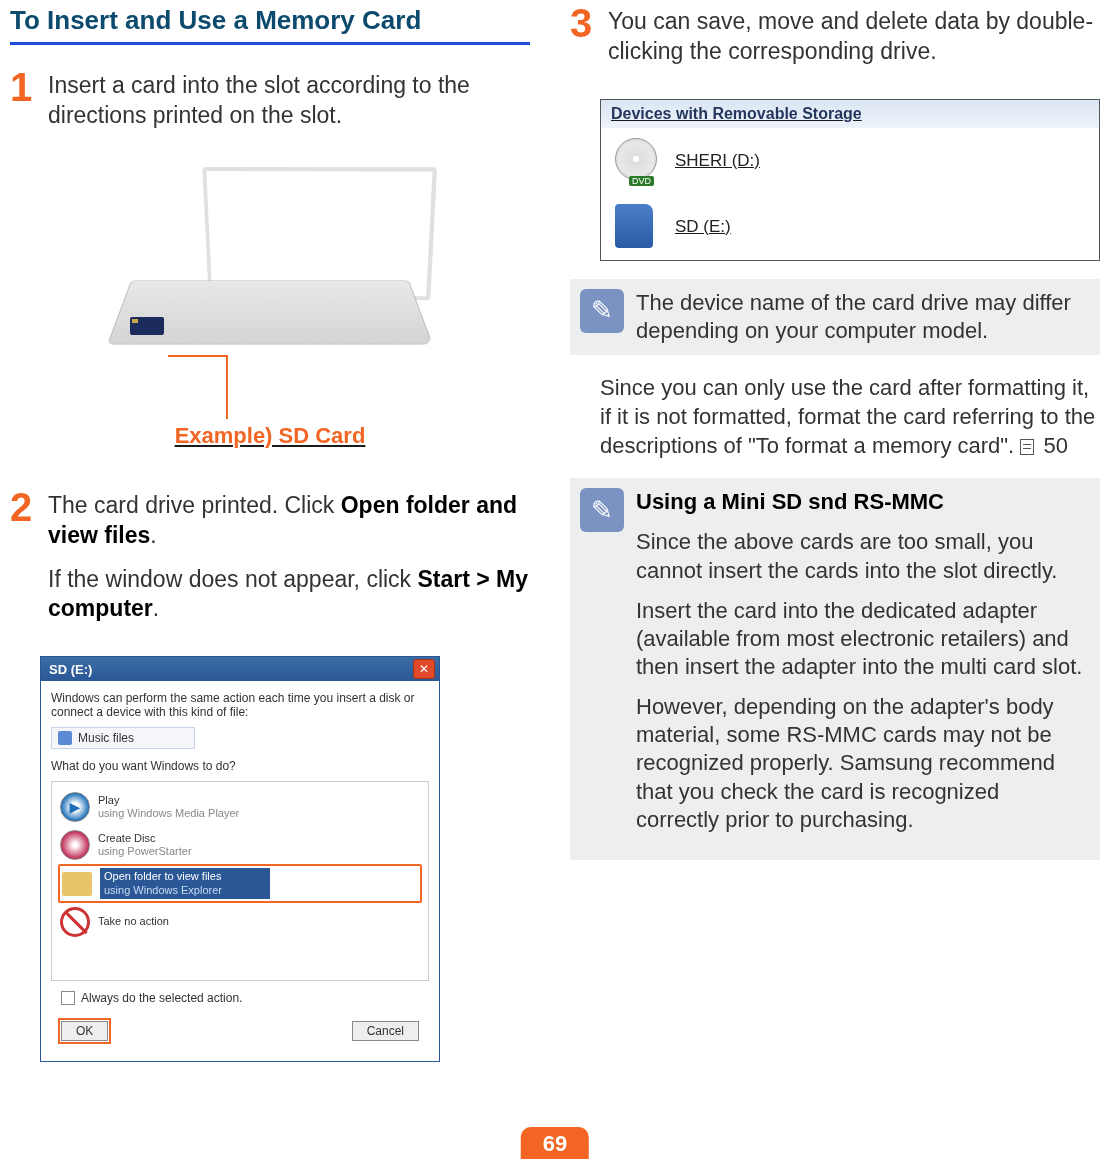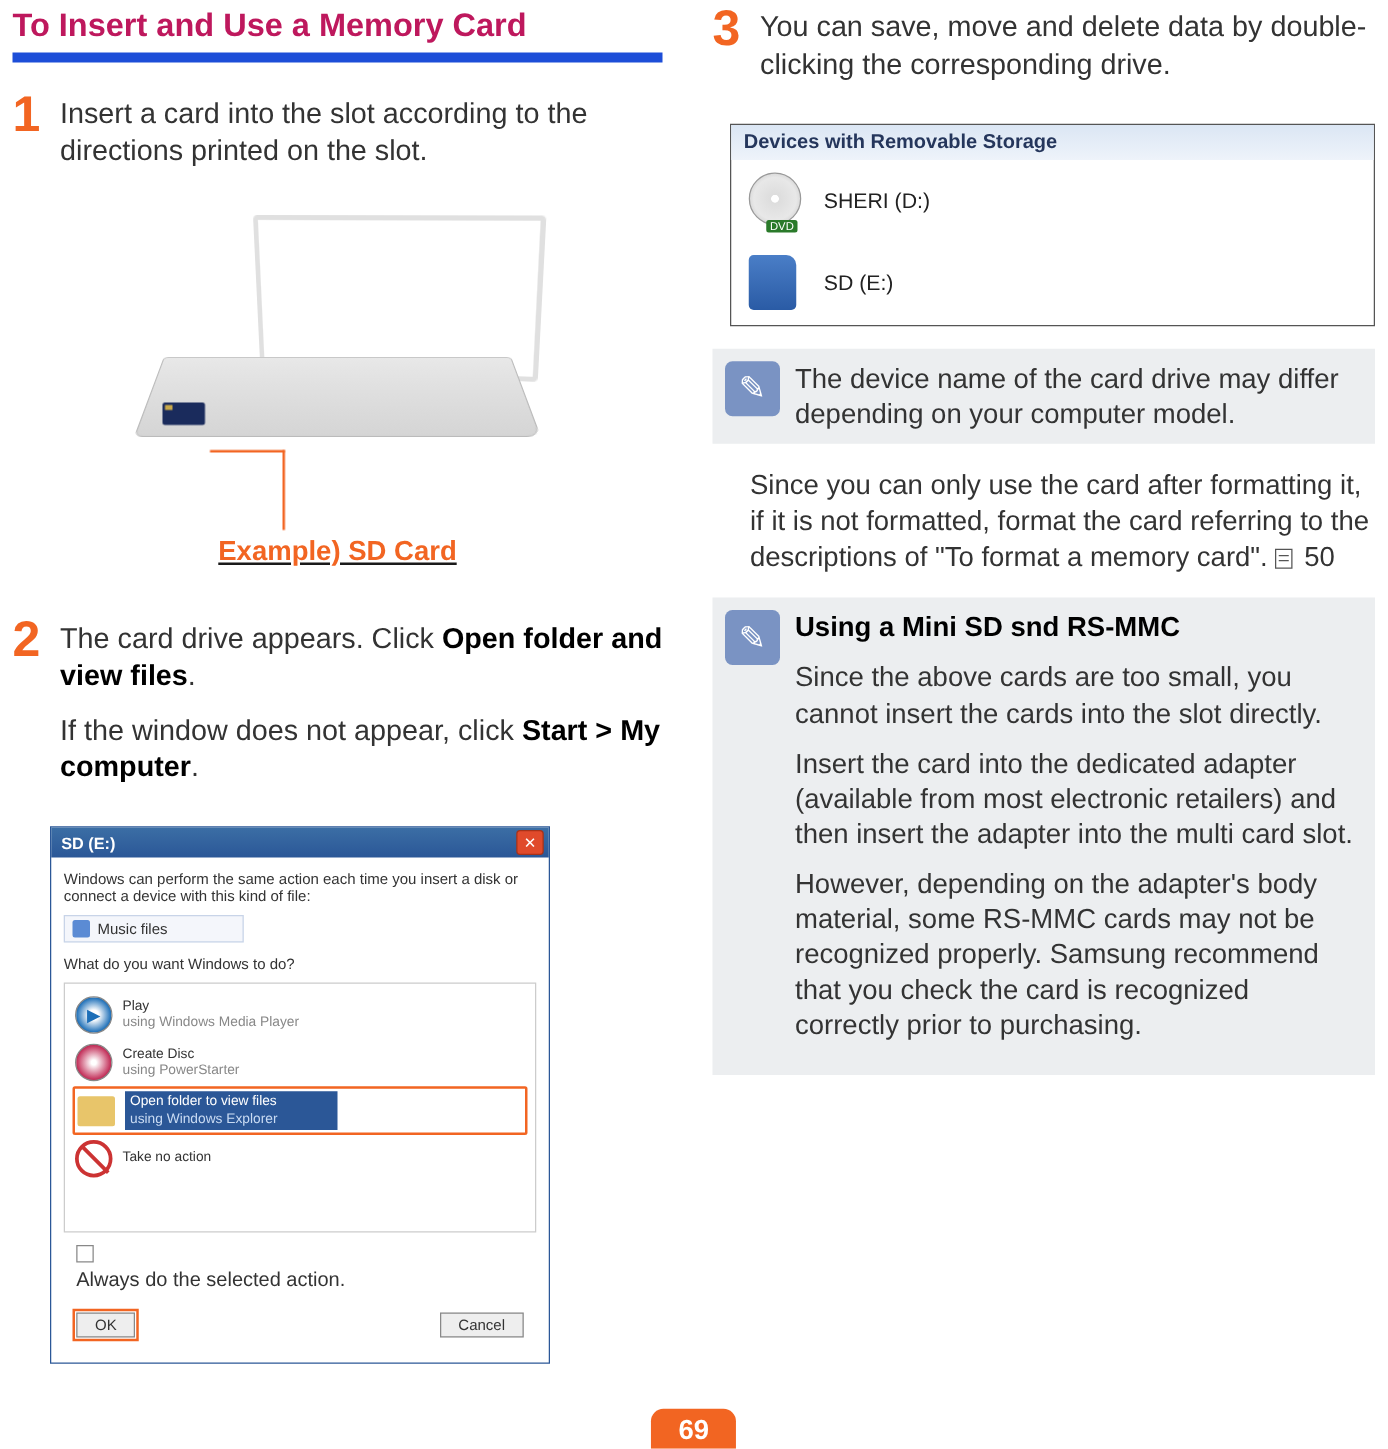--- a/index.html
+++ b/index.html
@@ -19,22 +19,22 @@
   .col {
     flex: 1;
     min-width: 0;
   }
   .col-left { width: 520px; flex: 0 0 520px; }
   .col-right { flex: 1; }
 
   .section-title {
     font-size: 26px;
     font-weight: bold;
-    color: #be185d;
-    border-bottom: 8px solid #1d4ed8;
+    color: #0c4a6e;
+    border-bottom: 3px solid #1d4ed8;
     padding-bottom: 6px;
     margin-bottom: 24px;
   }
 
   .step {
     display: flex;
     gap: 8px;
     margin-bottom: 18px;
   }
   .step-num {
@@ -159,22 +159,22 @@
     border:2px solid #f26522;
     border-radius:2px;
     padding:2px;
   }
   .opt.highlight .opt-inner {
     background:#2b5797; color:#fff;
     padding:2px 4px; width:170px;
   }
   .opt.highlight .sub{ color:#c9dbf3;}
   .checkbox-row{
-    display:flex; align-items:flex-start; gap:6px;
-    padding:10px; font-size:16px; color:#333;flex-direction:column;
+    display:flex; align-items:center; gap:6px;
+    padding:10px; font-size:12px; color:#333;
   }
   .checkbox-row .cb{
     width:14px;height:14px;border:1px solid #888;background:#fff;
   }
   .dlg-buttons{
     display:flex; justify-content:space-between; gap:22px;
     padding:6px 10px 10px;
   }
   .dlg-btn{
     border:1px solid #888; background:#eee;
@@ -289,21 +289,21 @@
           <rect x="2" y="10" width="6" height="4" fill="#c9a94a"></rect>
         </svg>
         <div class="card-line"></div>
       </div>
       <div class="card-caption">Example) SD Card</div>
     </div>
 
     <div class="step">
       <div class="step-num">2</div>
       <div class="step-body">
-        <p><span>The card drive appears. Click </span><span class="strong">Open folder and view files</span><span>.</span></p>
+        <p><span>The card drive printed. Click </span><span class="strong">Open folder and view files</span><span>.</span></p>
         <p><span>If the window does not appear, click </span><span class="strong">Start &gt; My computer</span><span>.</span></p>
       </div>
     </div>
 
     <div class="win-dialog" style="margin-left:30px;">
       <div class="win-titlebar">
         <span class="win-title">SD (E:)</span>
         <div class="win-close">✕</div>
       </div>
       <div class="win-body">
@@ -361,21 +361,21 @@
   </div>
 
   <div class="col col-right">
     <div class="step">
       <div class="step-num">3</div>
       <div class="step-body">
         <p>You can save, move and delete data by double-clicking the corresponding drive.</p>
       </div>
     </div>
 
-    <div class="devices-box" style="margin-left:14px;">
+    <div class="devices-box" style="margin-left:30px;text-decoration:underline;">
       <div class="devices-header">Devices with Removable Storage</div>
       <div class="dev-row">
         <div class="dev-icon">
           <div class="dvd-disc"></div>
           <div class="dvd-badge">DVD</div>
         </div>
         <div class="dev-label">SHERI (D:)</div>
       </div>
       <div class="dev-row">
         <div class="dev-icon">

